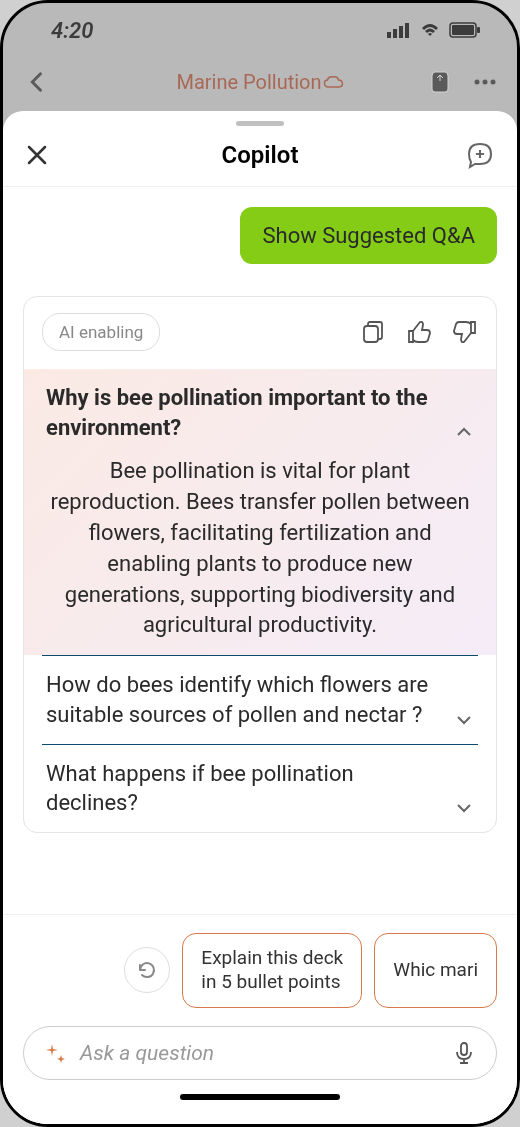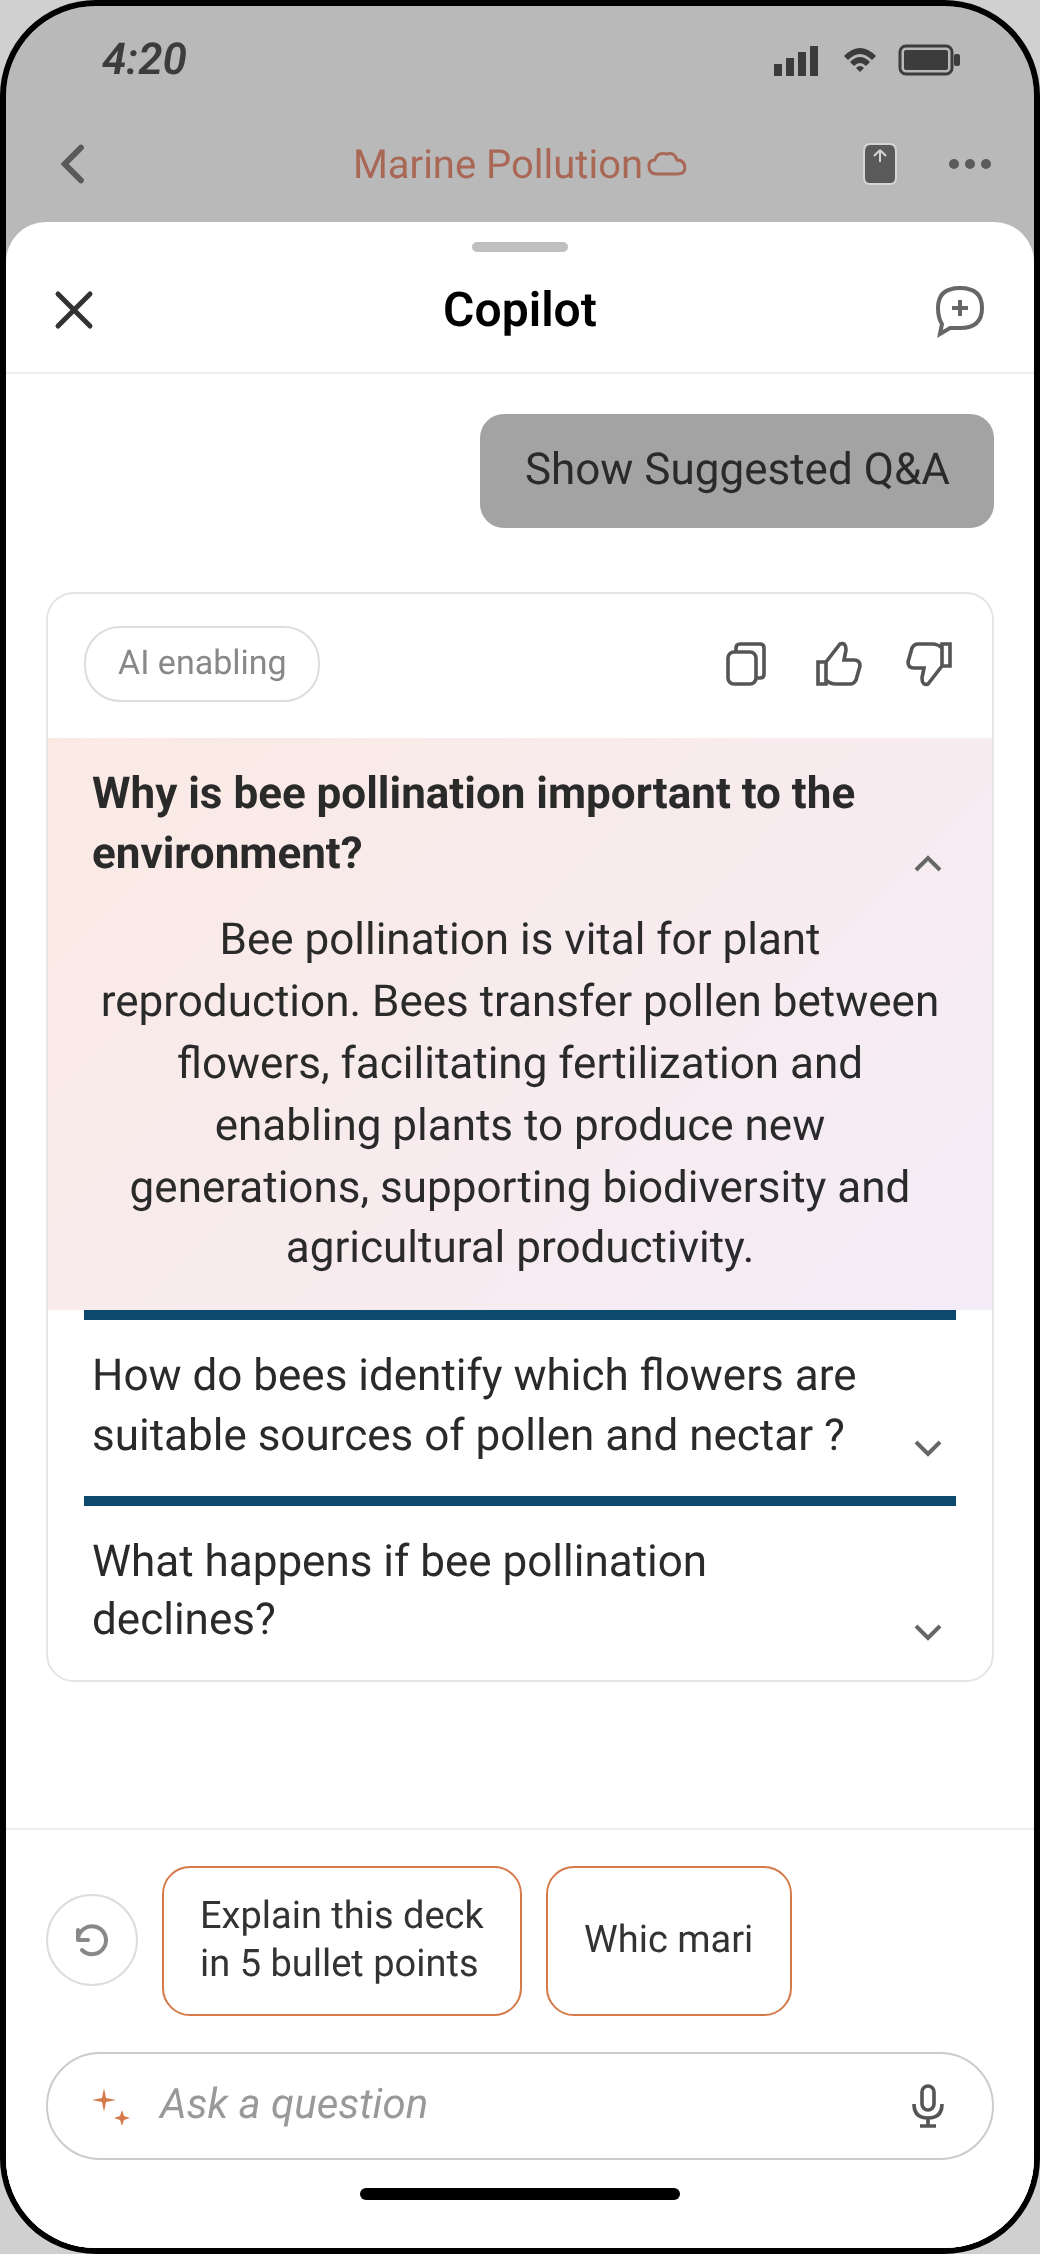--- a/index.html
+++ b/index.html
@@ -122,21 +122,21 @@
       stroke-width: 2;
       fill: none;
     }
     .chat-body {
       flex: 1;
       overflow-y: auto;
       padding: 20px;
     }
     .user-bubble {
       margin-left: auto;
-      background: #a3a3a3;
+      background: #84cc16;
       border-radius: 12px;
       padding: 16px 22px;
       font-size: 22px;
       color: #2a2a2a;
       width: fit-content;
       margin-bottom: 32px;
     }
     .ai-card {
       border: 1px solid #e5e5e5;
       border-radius: 14px;
@@ -164,21 +164,21 @@
       stroke-width: 1.8;
       fill: none;
     }
     .intro-text {
       font-size: 22px;
       color: #2a2a2a;
       margin-bottom: 18px;
       padding: 0 4px;
     }
     .qa-item {
-      border-top: 5px solid #0c4a6e;
+      border-top: 1px solid #0c4a6e;
       padding: 14px 4px;
     }
     .qa-item.expanded {
       background: linear-gradient(135deg, #fbeae4 0%, #f4ecf7 100%);
       margin: 0 -18px;
       padding: 14px 22px;
       border-top: none;
     }
     .qa-question-row {
       display: flex;
@@ -214,20 +214,21 @@
       padding: 18px 0 14px;
       background: #fff;
     }
     .suggestions-row {
       display: flex;
       gap: 12px;
       padding: 0 20px;
       overflow-x: hidden;
       align-items: stretch;
       margin-bottom: 18px;
+      justify-content: flex-end;
     }
     .refresh-btn {
       width: 46px;
       height: 46px;
       border: 1.5px solid #ddd;
       border-radius: 50%;
       display: flex;
       align-items: center;
       justify-content: center;
       flex-shrink: 0;

